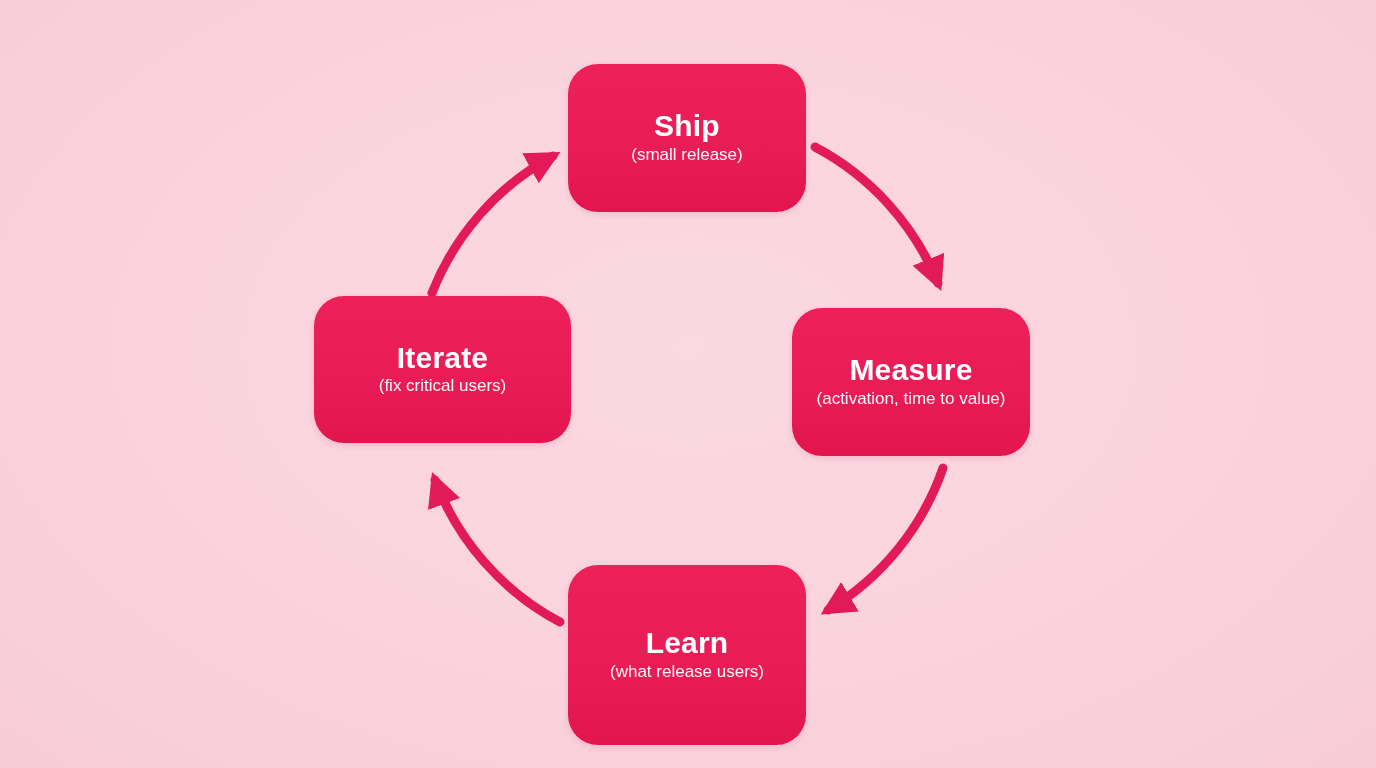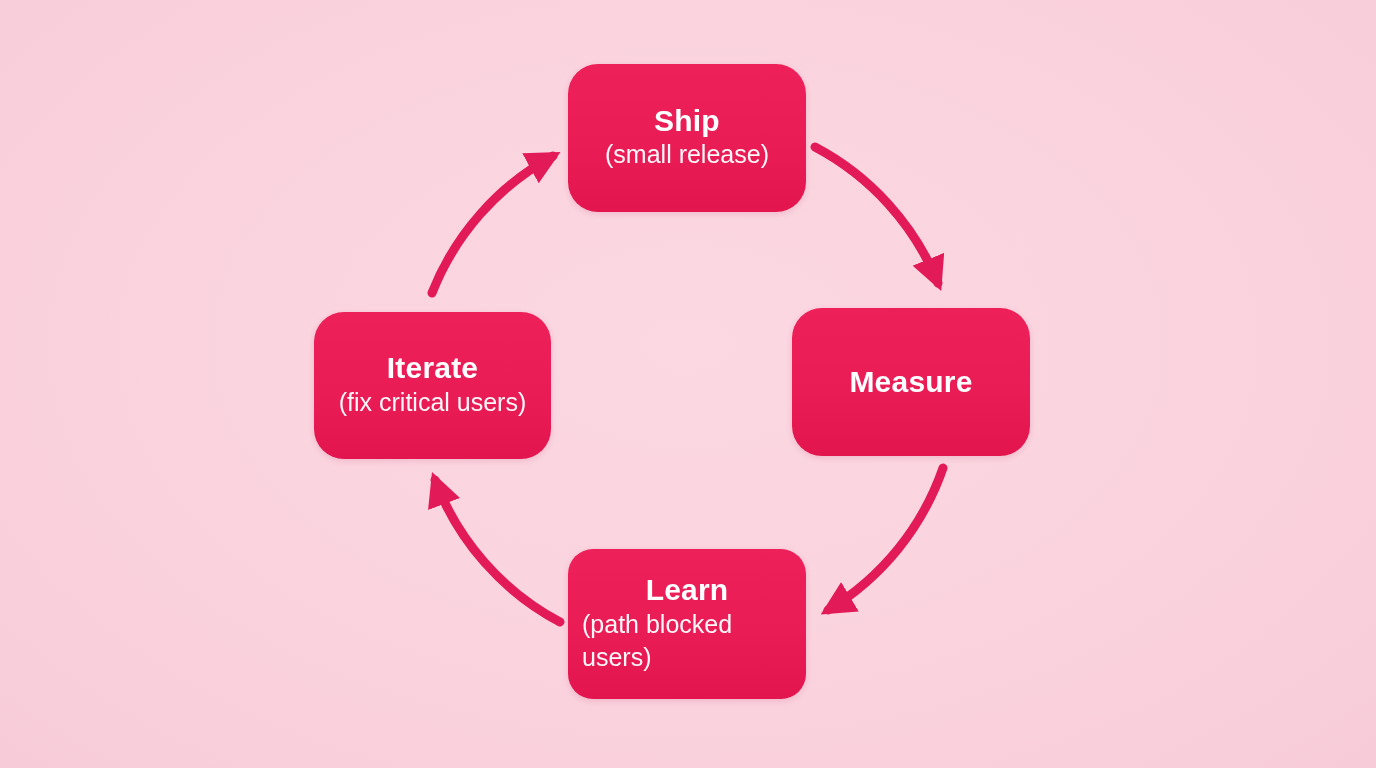--- a/index.html
+++ b/index.html
@@ -50,29 +50,29 @@
     padding: 0 8px;
     box-shadow: 0 2px 6px rgba(180, 30, 80, 0.15);
   }
   .node .title {
     font-size: 30px;
     font-weight: bold;
     line-height: 1.15;
     letter-spacing: 0.2px;
   }
   .node .subtitle {
-    font-size: 25px;
+    font-size: 17px;
     font-weight: normal;
     line-height: 1.35;
     color: rgba(255, 255, 255, 0.96);
   }
   .node-ship    { left: 568px; top: 64px;  }
   .node-measure { left: 792px; top: 308px; }
-  .node-learn   { left: 568px; top: 549px; height: 150px; border-radius: 25px; }
-  .node-iterate { left: 314px; top: 312px; width: 237px; height: 147px; }
+  .node-learn   { left: 568px; top: 565px; height: 180px; }
+  .node-iterate { left: 314px; top: 296px; width: 257px; height: 147px; }
   .node-measure .subtitle { max-width: 196px; }
   .node-learn .subtitle   { max-width: 210px; }
 </style>
 </head>
 <body>
 
 <div class="canvas">
 
   <svg class="arrows" viewBox="0 0 1376 768" xmlns="http://www.w3.org/2000/svg">
     <defs>
@@ -86,25 +86,26 @@
     <path class="arrow-path" marker-end="url(#head)" d="M 432 293 A 268 268 0 0 1 553 156"></path>
   </svg>
 
   <div class="node node-ship">
     <div class="title">Ship</div>
     <div class="subtitle">(small release)</div>
   </div>
 
   <div class="node node-measure">
     <div class="title">Measure</div>
+    <div class="subtitle">(activation, time to value)</div>
   </div>
 
   <div class="node node-learn">
     <div class="title">Learn</div>
-    <div class="subtitle">(path blocked users)</div>
+    <div class="subtitle">(what release users)</div>
   </div>
 
   <div class="node node-iterate">
     <div class="title">Iterate</div>
     <div class="subtitle">(fix critical users)</div>
   </div>
 
 </div>
 
 </body></html>

